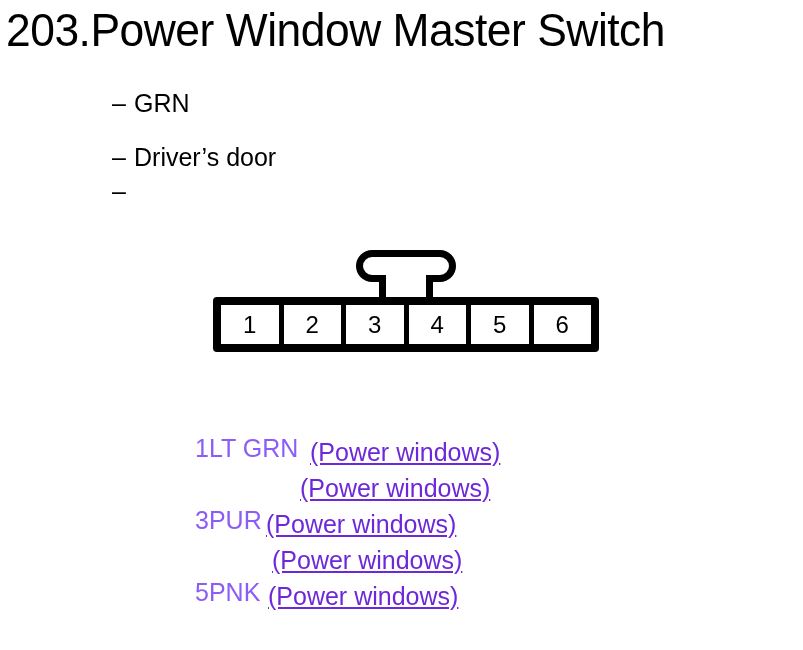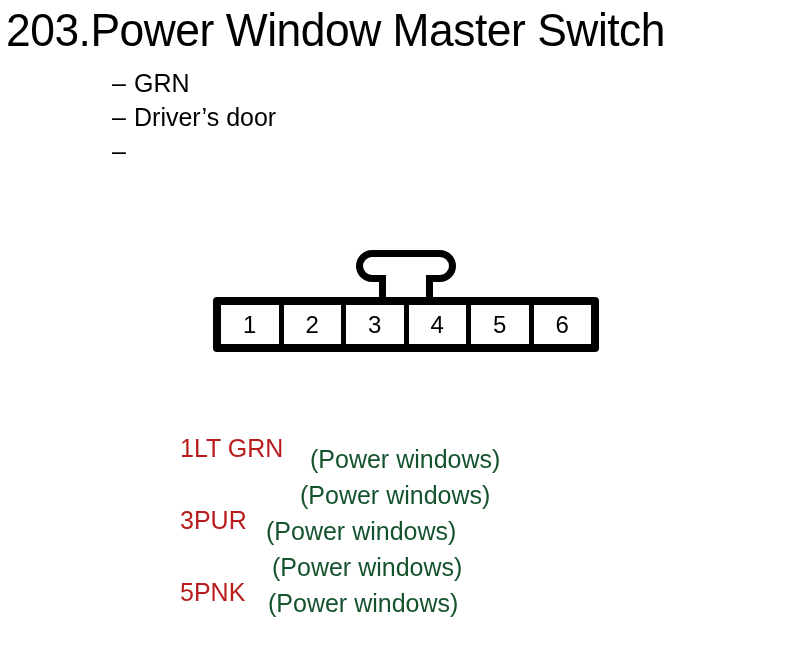--- a/index.html
+++ b/index.html
@@ -45,20 +45,21 @@
     font-size: 25px;
     line-height: 34px;
     white-space: nowrap;
   }
   .spec-dash {
     width: 22px;
     flex: 0 0 22px;
   }
   .spec-text {
     flex: 0 1 auto;
+    margin-top: 20px;
   }
 
   
   #connector {
     position: absolute;
     left: 213px;
     top: 250px;
     width: 386px;
     height: 102px;
   }
@@ -145,28 +146,29 @@
   }
   .legend-row {
     position: relative;
     height: 36px;
     white-space: nowrap;
     font-size: 25px;
     line-height: 36px;
   }
   .legend-code {
     position: absolute;
-    left: 1px;
+    left: 16px;
     top: 0;
-    color: #b91c1c;
+    color: #8b5cf6;
   }
   .legend-desc {
     position: absolute;
-    top: 11px;
-    color: #14532d;
+    top: 4px;
+    color: #6d28d9;
+    text-decoration: underline;
   }
   .legend-code.spaced {
     letter-spacing: 9px;
   }
 </style>
 </head>
 <body>
 
 <div id="page-title">203.Power Window Master Switch</div>
 

